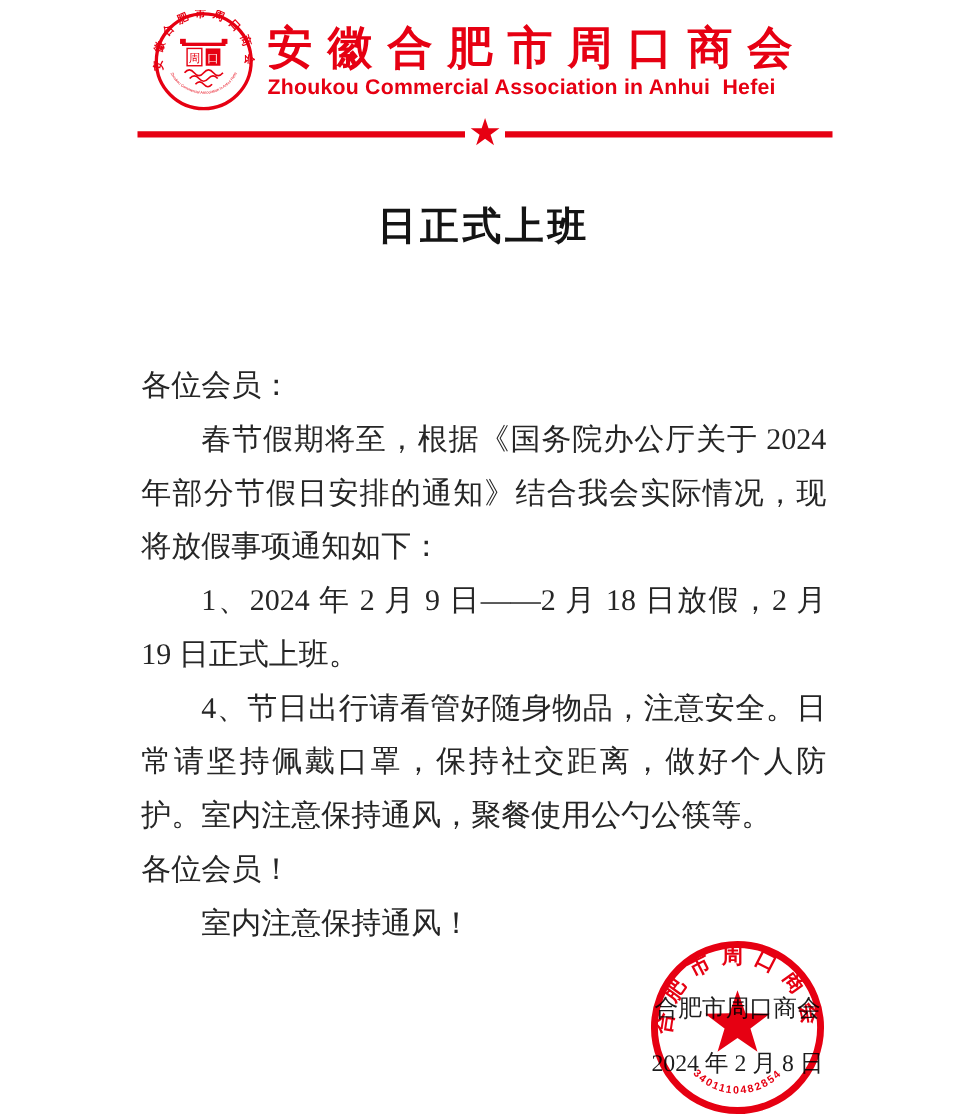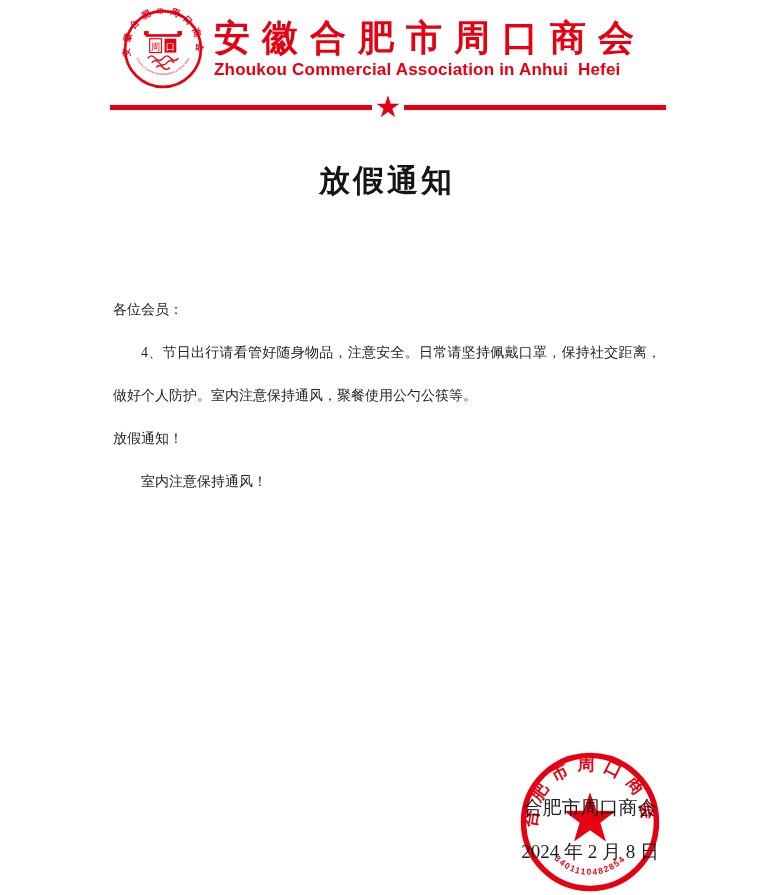--- a/index.html
+++ b/index.html
@@ -24,21 +24,21 @@
   .divider .star { color:#E60012; font-size:30px; line-height:0; margin:0 3px;
                    font-family:"DejaVu Sans",sans-serif; }
 
   
   .doc-title { position:absolute; top:160px; left:0; width:774px;
                text-align:center; font-weight:bold; font-size:31px;
                letter-spacing:3px; color:#141414; }
 
   
   .body-text { position:absolute; left:113px; top:288px; width:548px; }
-  .body-text p { font-size:14px; line-height:43px; color:#262626;
+  .body-text p { font-size:24px; line-height:43px; color:#262626;
                  text-align:justify; }
   .body-text p.indent { text-indent:2em; }
 
   
   .signature { position:absolute; left:495px; top:786px; width:190px;
                text-align:center; }
   .sig-line { position:relative; z-index:1; font-size:19px; line-height:44px;
               color:#1d1d1d; white-space:nowrap; }
   .seal { position:absolute; left:22px; top:-37px; width:146px; height:146px;
           z-index:2; mix-blend-mode:multiply; pointer-events:none; }
@@ -81,26 +81,28 @@
         <div class="org-en">Zhoukou Commercial Association in Anhui  Hefei</div>
       </div>
     </div>
     <div class="divider">
       <span class="line"></span>
       <span class="star">★</span>
       <span class="line"></span>
     </div>
   </header>
 
-  <h1 class="doc-title">放假通知</h1>
+  <h1 class="doc-title">日正式上班</h1>
 
   <main class="body-text">
     <p>各位会员：</p>
+    <p class="indent">春节假期将至，根据《国务院办公厅关于 2024 年部分节假日安排的通知》结合我会实际情况，现将放假事项通知如下：</p>
+    <p class="indent">1、2024 年 2 月 9 日——2 月 18 日放假，2 月 19 日正式上班。</p>
     <p class="indent">4、节日出行请看管好随身物品，注意安全。日常请坚持佩戴口罩，保持社交距离，做好个人防护。室内注意保持通风，聚餐使用公勺公筷等。</p>
-    <p>放假通知！</p>
+    <p>各位会员！</p>
     <p class="indent">室内注意保持通风！</p>
   </main>
 
   <div class="signature">
     <svg class="seal" viewBox="0 0 145 145">
       <circle cx="72.5" cy="72.5" r="66" fill="none" stroke="#E60012" stroke-width="5.5"></circle>
       <defs>
         <path id="sealTopArc" d="M 22,90 A 53,53 0 1 1 123,90" fill="none"></path>
         <path id="sealBottomArc" d="M 28,95 A 48,48 0 0 0 117,95" fill="none"></path>
       </defs>

